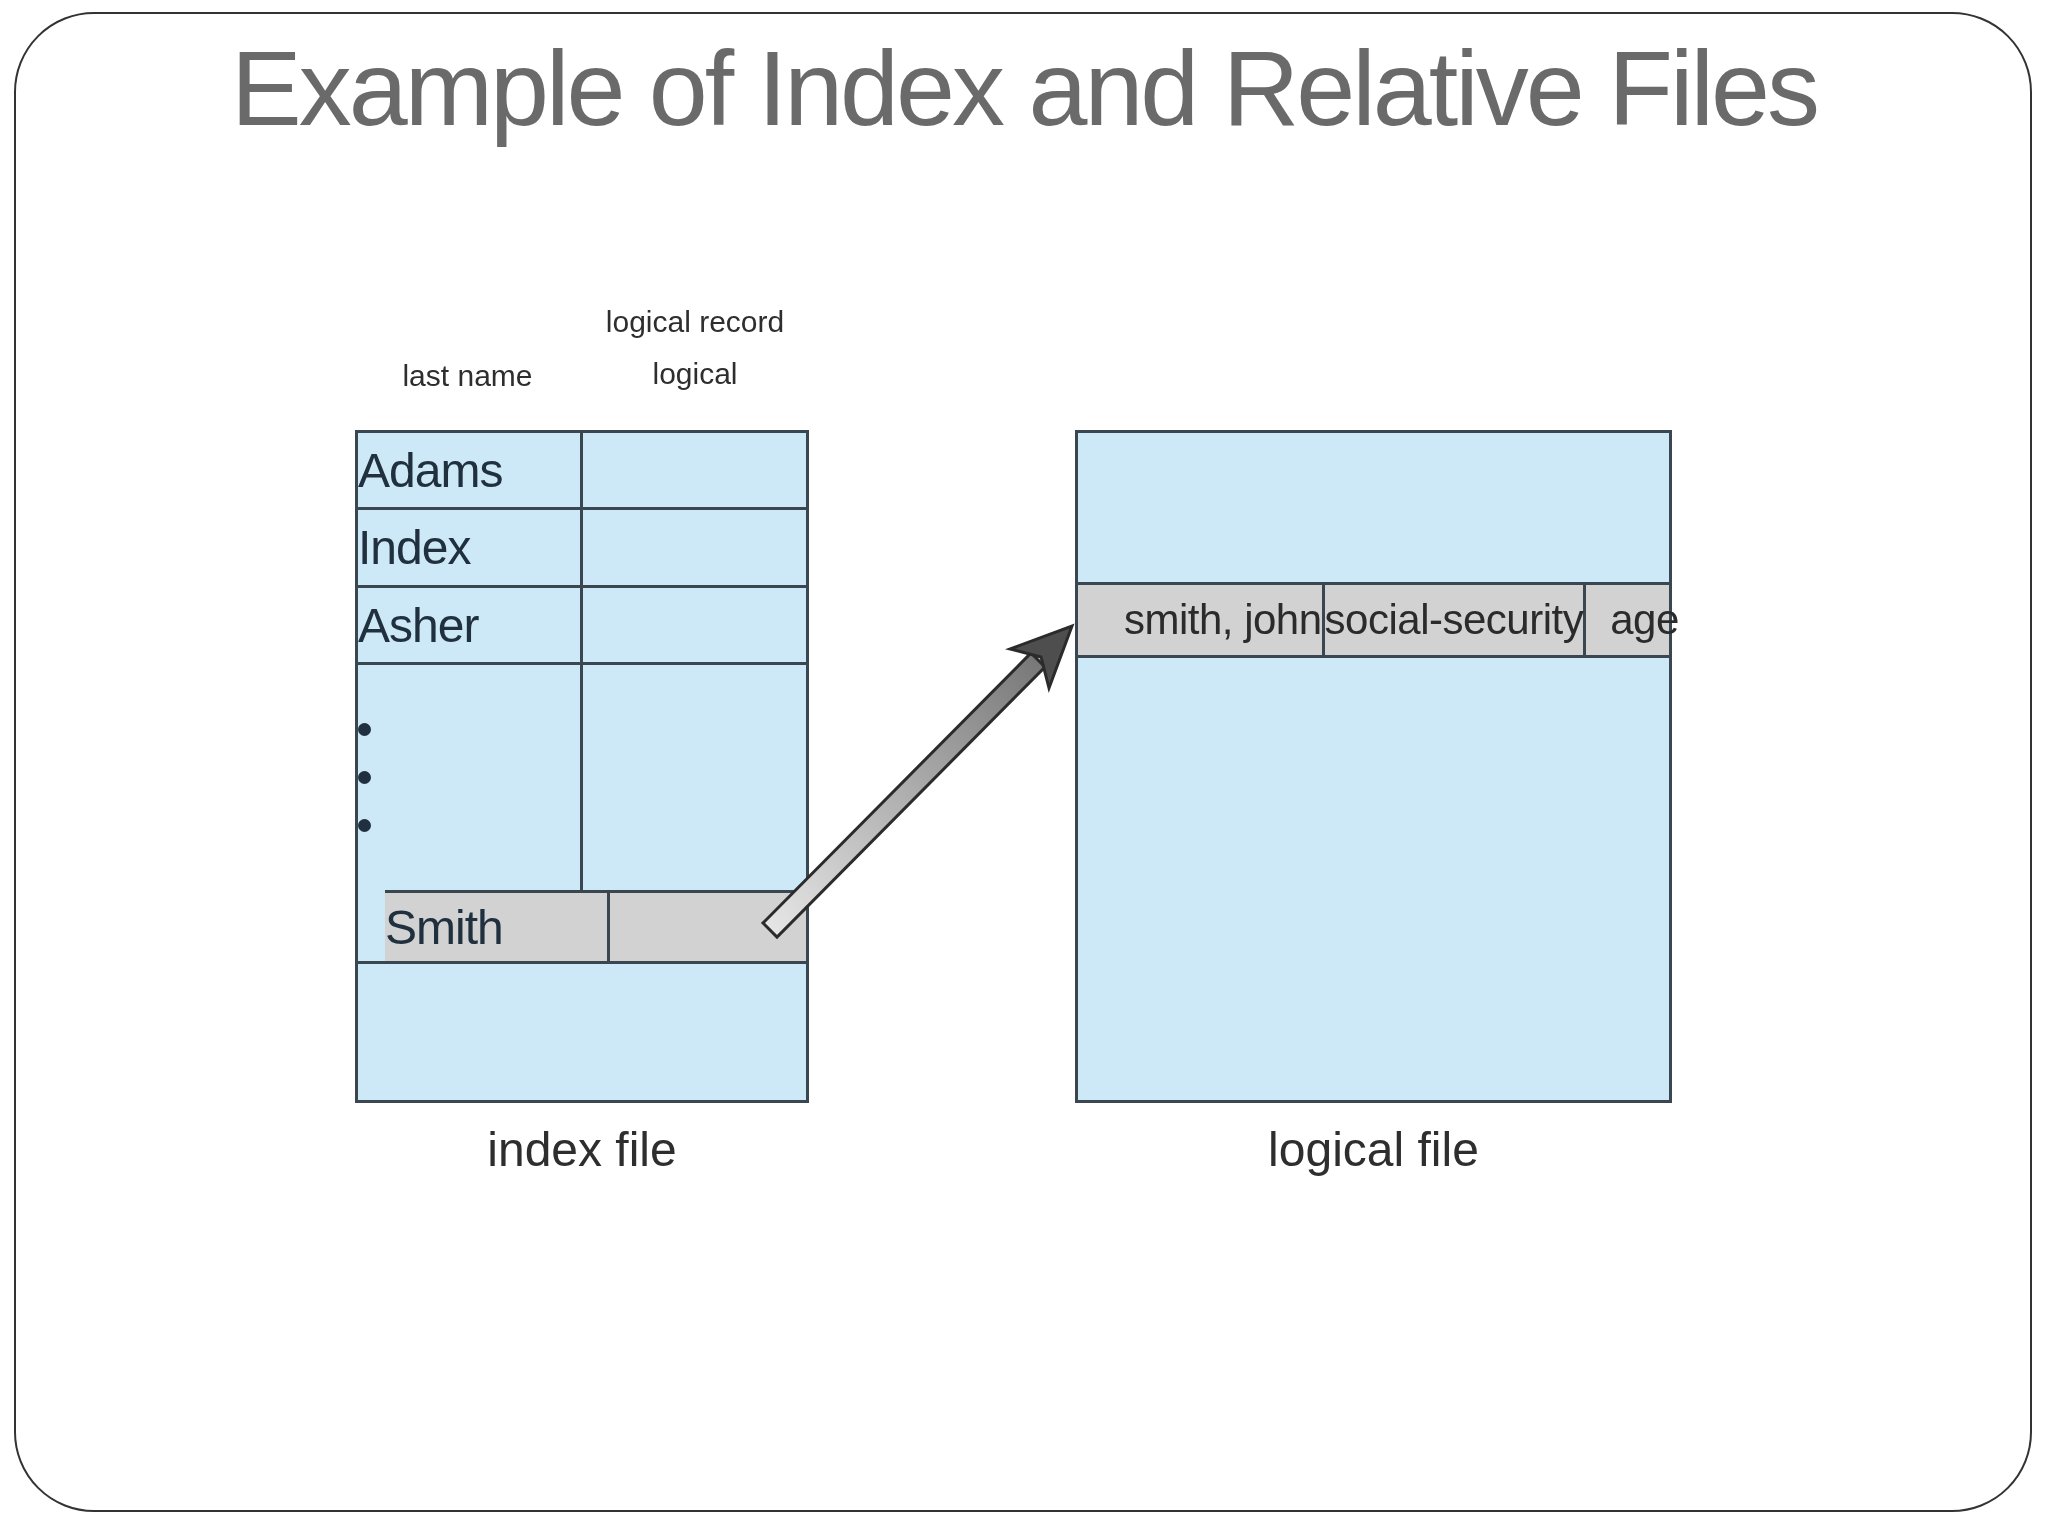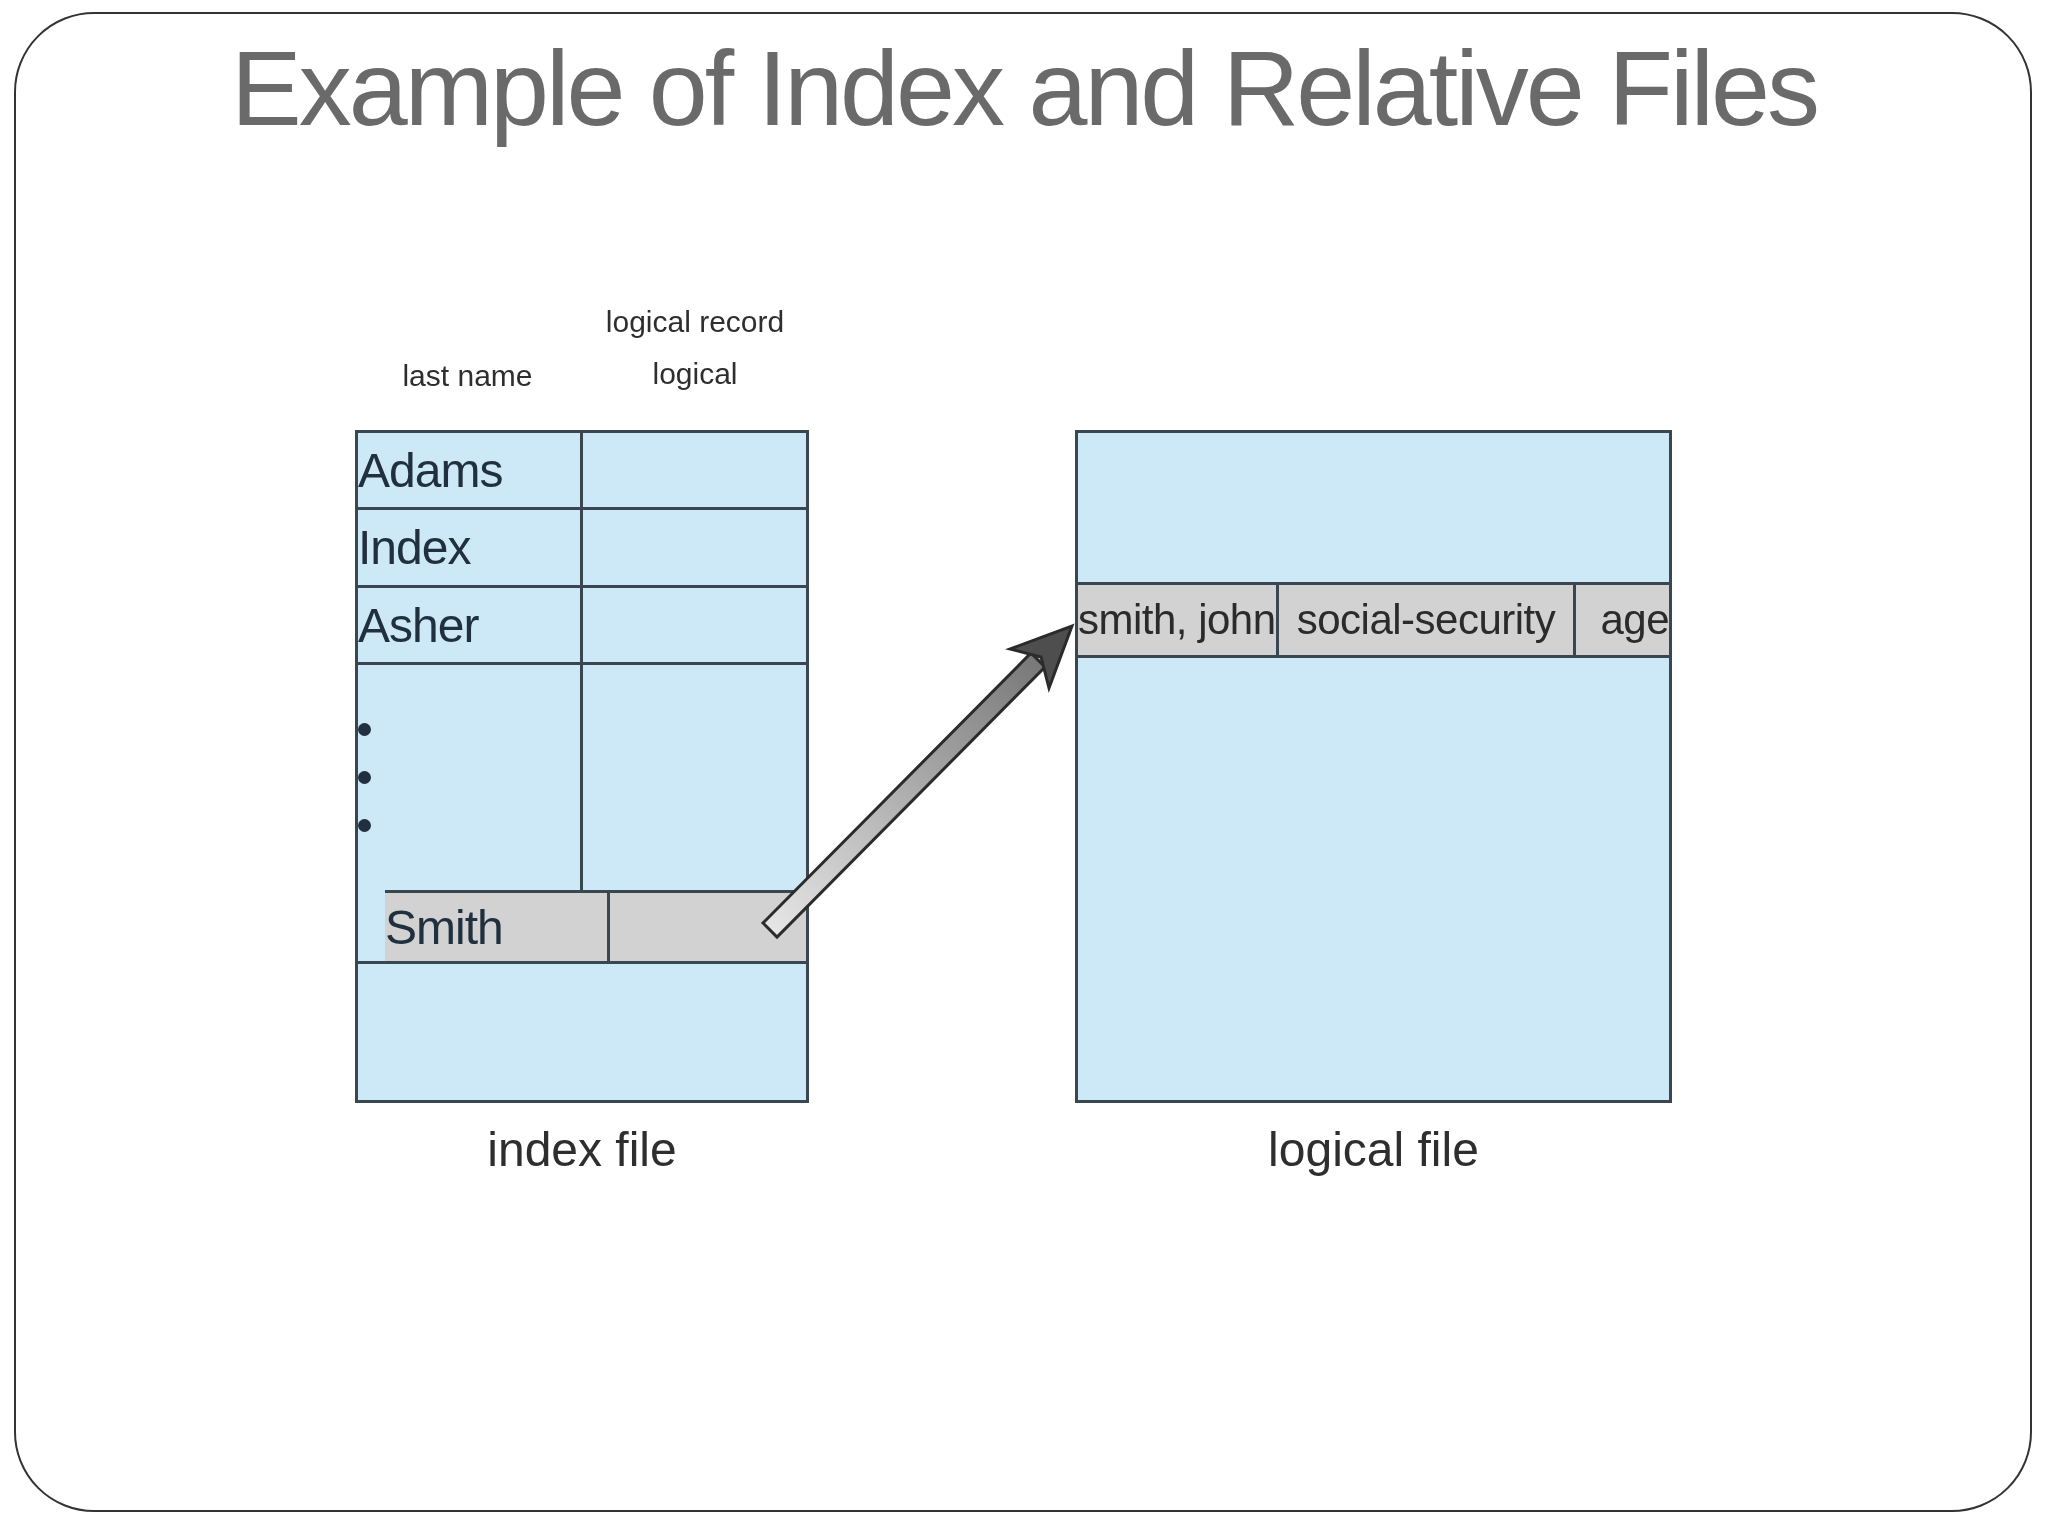--- a/index.html
+++ b/index.html
@@ -70,21 +70,21 @@
   .rel-record{
     height:76px;box-sizing:border-box;
     border-top:3px solid var(--table-border);border-bottom:3px solid var(--table-border);
     display:flex;background:var(--highlight-gray);
   }
   .rel-bottom{flex:1;}
   .rel-cell{
     box-sizing:border-box;display:flex;align-items:center;justify-content:center;
     font-size:42px;letter-spacing:-0.5px;color:#2b2b2b;white-space:nowrap;
   }
-  .rc-1{width:224px;border-right:3px solid var(--table-border);}
+  .rc-1{width:224px;border-right:3px solid var(--table-border);margin-left:46px;}
   .rc-2{width:336px;border-right:3px solid var(--table-border);}
   .rc-3{flex:1;padding-left:24px;}
 
   .file-caption{
     position:absolute;top:1122px;text-align:center;
     font-size:48px;color:var(--label-dark);
   }
   .cap-index{left:355px;width:454px;}
   .cap-relative{left:1075px;width:597px;}
 

